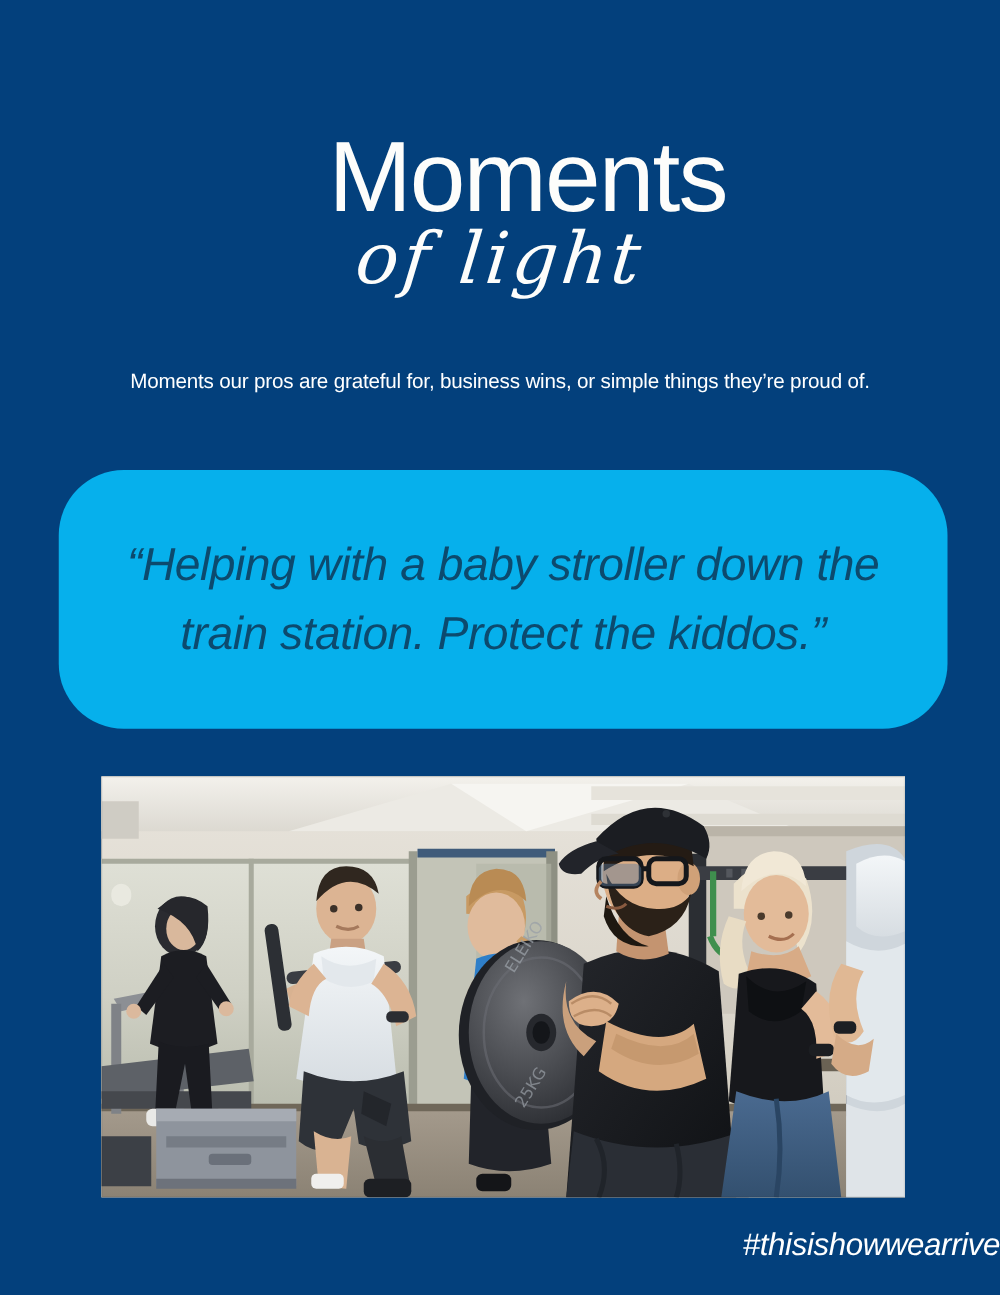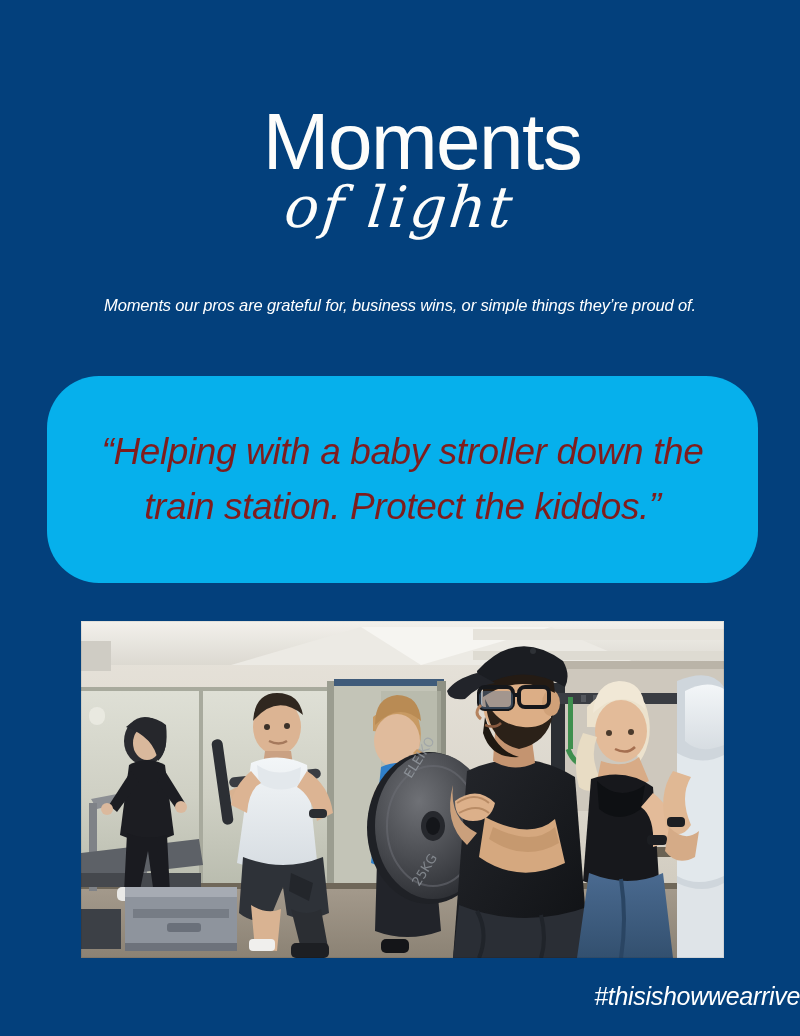--- a/index.html
+++ b/index.html
@@ -49,21 +49,20 @@
     transform: skewX(-6deg);
   }
 
   .subtitle {
     position: absolute;
     top: 296px;
     left: 0;
     width: 800px;
     text-align: center;
     font-family: "Liberation Sans", sans-serif;
-    font-style: italic;
     font-weight: 400;
     font-size: 16.5px;
     letter-spacing: -0.15px;
     color: #ffffff;
     white-space: nowrap;
   }
 
   
   .quote-card {
     position: absolute;
@@ -78,21 +77,21 @@
     justify-content: center;
     box-sizing: border-box;
     padding: 0 26px;
   }
   .quote-text {
     font-family: "Liberation Sans", sans-serif;
     font-style: italic;
     font-weight: 300;
     font-size: 37px;
     line-height: 1.47;
-    color: #7f1d1d;
+    color: #0c4a6e;
     text-align: center;
     letter-spacing: -0.4px;
   }
 
   
   .photo-frame {
     position: absolute;
     left: 81px;
     top: 621px;
     width: 643px;

